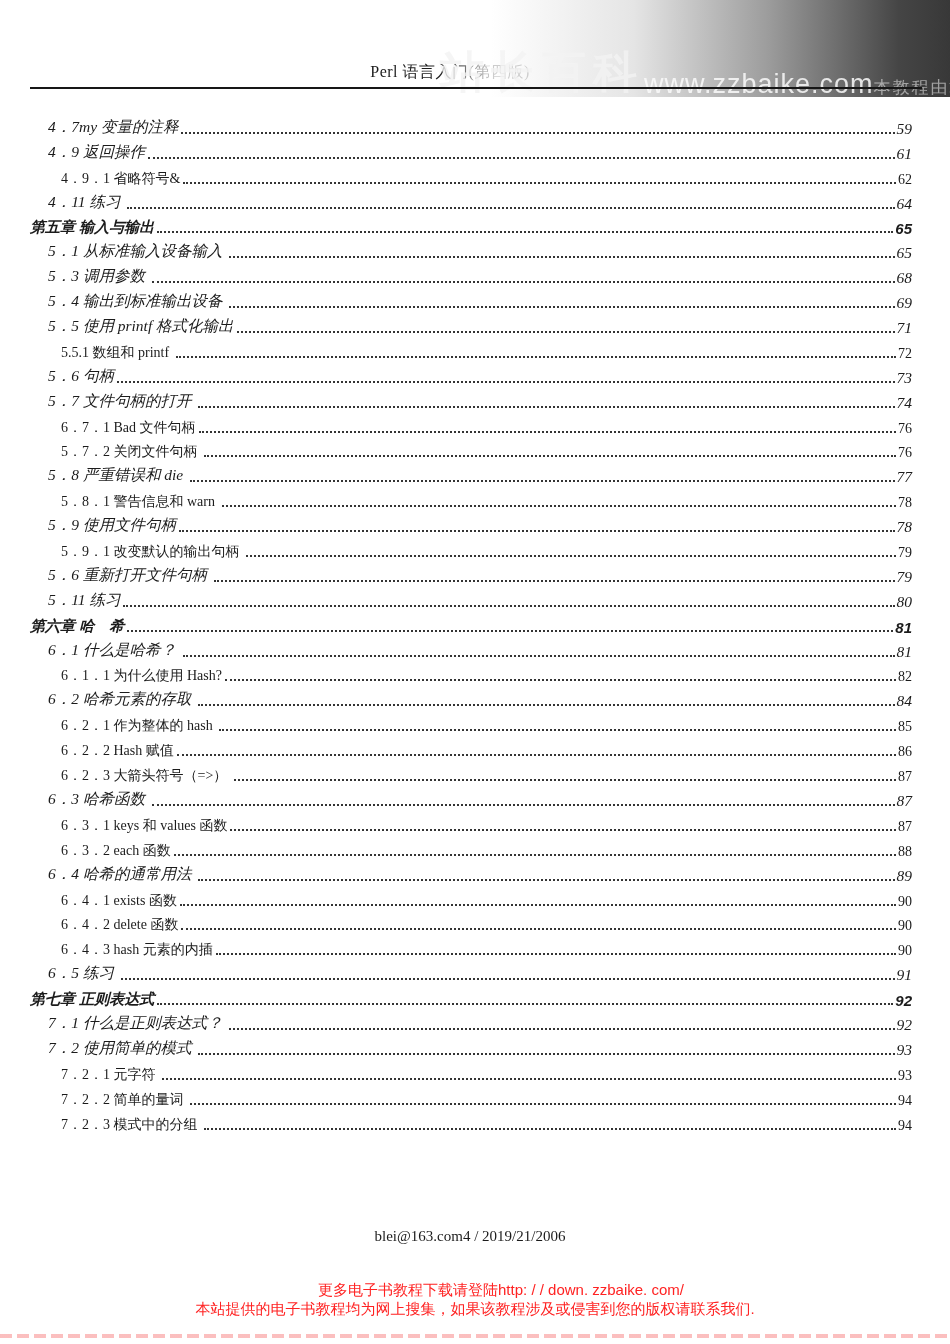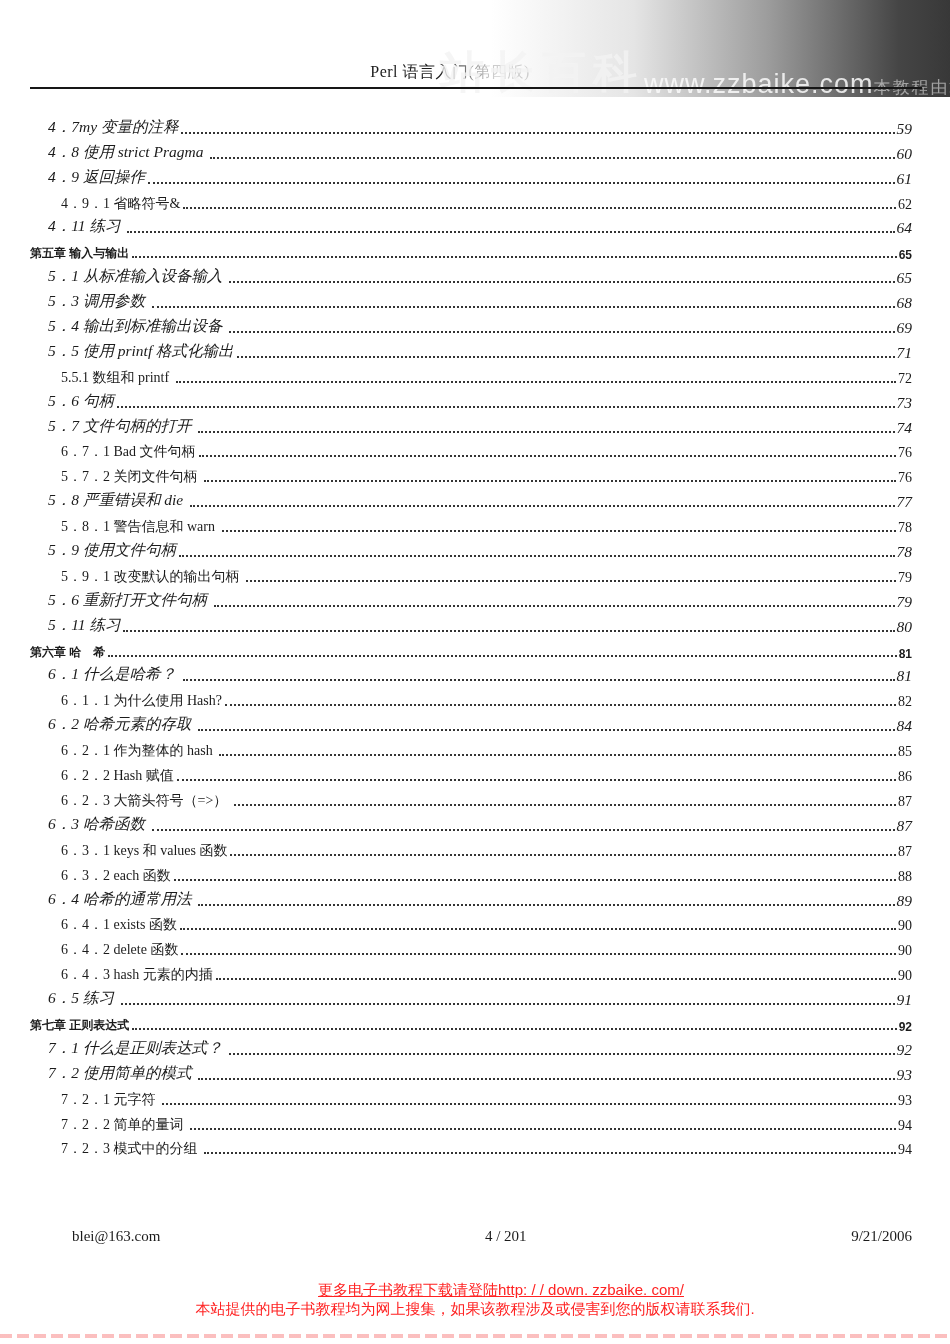--- a/index.html
+++ b/index.html
@@ -45,39 +45,39 @@
   }
 
   
   .toc { position:absolute; top:113px; left:30px; right:38px; z-index:1; }
   .toc-row { display:flex; align-items:flex-end; height:24.9px; }
   .toc-label { white-space:pre; }
   .toc-dots { flex:1; border-bottom:2px dotted #343434; margin:0 2px 4px 3px; }
   .toc-page { white-space:nowrap; }
   .level-0 {
     font-family:"Liberation Sans","DejaVu Sans",sans-serif;
-    font-weight:bold; font-size:12px;
+    font-weight:bold; font-size:15px;font-style:italic;
   }
   .level-1 { font-style:italic; font-size:15.5px; padding-left:18px; }
   .level-2 { font-size:14px; padding-left:31px; }
 
   
   .page-footer {
     position:absolute; top:1228px; left:28px; right:38px;
-    display:flex; justify-content:space-between; align-items:baseline;
-    font-size:15px; z-index:1;margin-left:44px;
+    display:flex; justify-content:center; align-items:baseline;
+    font-size:15px; z-index:1;
   }
 
   
   .promo {
     position:absolute; top:1280px; left:0; width:950px; text-align:center;
     font-family:"Liberation Sans","DejaVu Sans",sans-serif;
     font-size:15px; line-height:19px; z-index:1;
   }
-  .promo-line1 { padding-left:52px;text-decoration:underline; }
+  .promo-line1 { padding-left:52px; }
   .bottom-dashes {
     position:absolute; top:1334px; left:0; right:0; height:4px;
     background:repeating-linear-gradient(90deg,
       rgba(248,138,138,0.55) 0px, rgba(248,138,138,0.55) 12px,
       rgba(255,255,255,0) 12px, rgba(255,255,255,0) 17px);
   }
 </style>
 </head>
 <body>
 
@@ -93,25 +93,20 @@
 
   <div class="header-rule"></div>
 
   <main class="toc">
       <div class="toc-row level-1">
       <span class="toc-label">4．7my 变量的注释</span>
       <span class="toc-dots"></span>
       <span class="toc-page">59</span>
     </div>
       <div class="toc-row level-1">
-      <span class="toc-label">4．8 使用 strict Pragma </span>
-      <span class="toc-dots"></span>
-      <span class="toc-page">60</span>
-    </div>
-      <div class="toc-row level-1">
       <span class="toc-label">4．9 返回操作</span>
       <span class="toc-dots"></span>
       <span class="toc-page">61</span>
     </div>
       <div class="toc-row level-2">
       <span class="toc-label">4．9．1 省略符号&amp;</span>
       <span class="toc-dots"></span>
       <span class="toc-page">62</span>
     </div>
       <div class="toc-row level-1">

